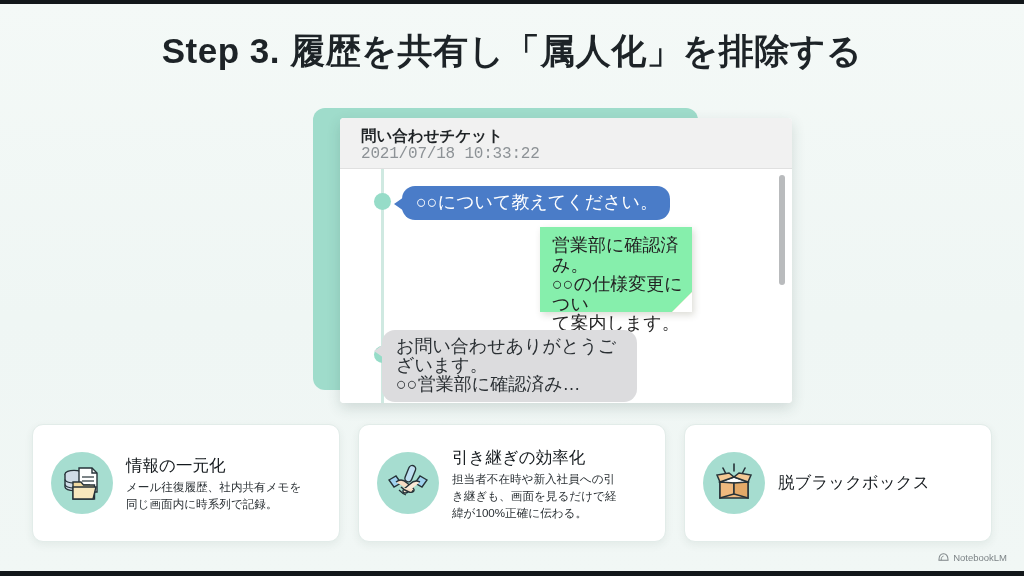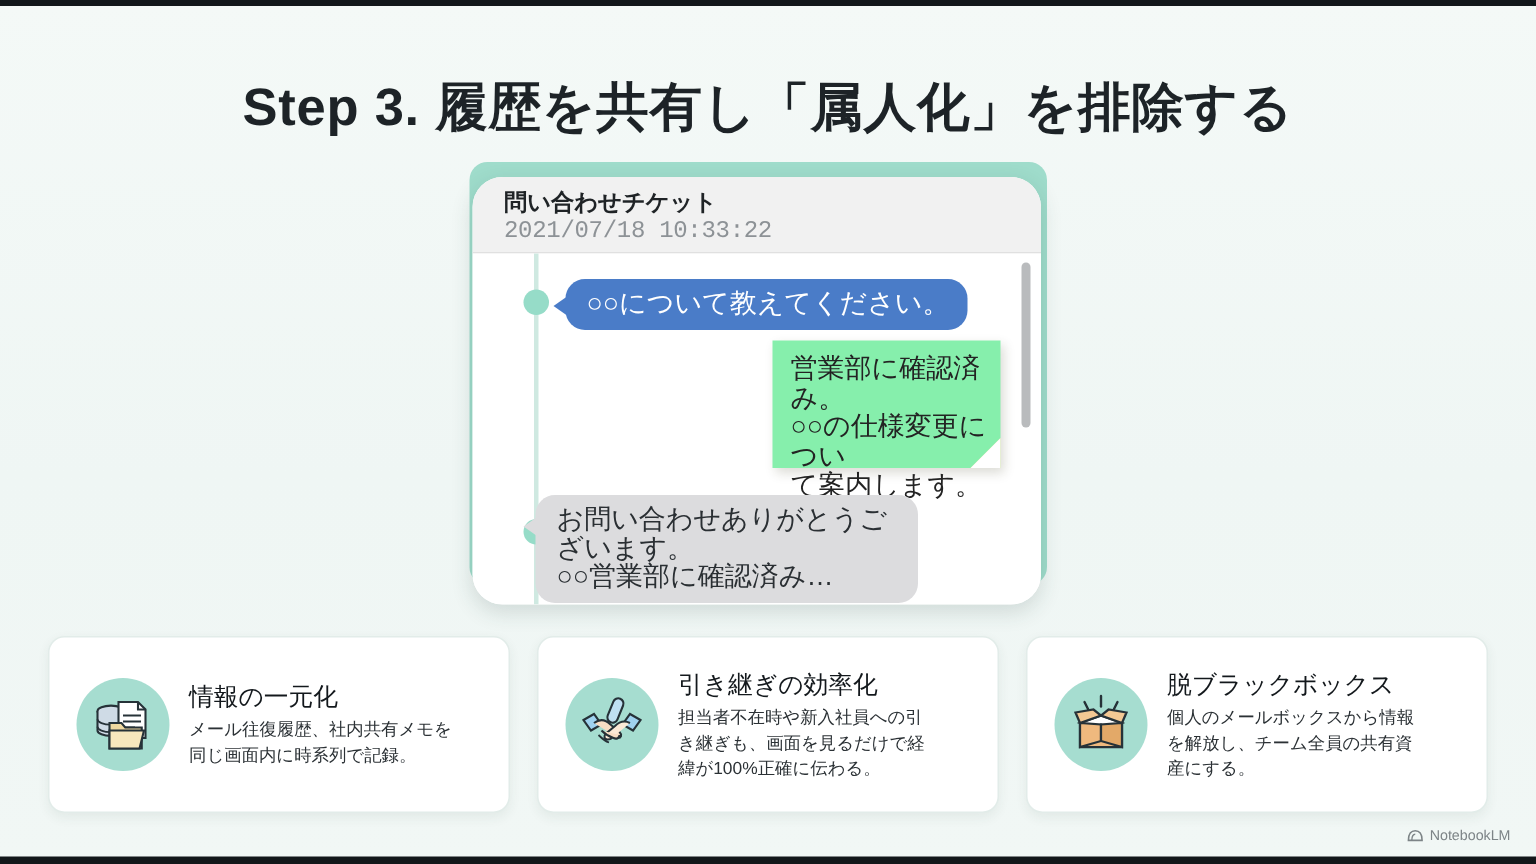--- a/index.html
+++ b/index.html
@@ -17,44 +17,44 @@
   }
   .edge-bar {
     position: absolute; left: 0; width: 1024px; height: 4px;
     background: #12171a;
   }
   .edge-bar.top { top: 0; }
   .edge-bar.bottom { bottom: 0; height: 5px; }
 
   
   #title {
-    position: absolute; top: 48px; left: 0; width: 1024px;
+    position: absolute; top: 28px; left: 0; width: 1024px;
     text-align: center;
     font-size: 35px; font-weight: bold;
     letter-spacing: 0.5px;
     color: #1d2327;
     white-space: nowrap;
   }
 
   
   #ticket-wrap {
     position: absolute; left: 313px; top: 108px;
     width: 400px; height: 292px;
   }
   #ticket-backing {
     position: absolute; left: 0; top: 0;
     width: 385px; height: 282px;
     background: #9fdccb;
     border-radius: 12px;
   }
   #ticket-card {
-    position: absolute; left: 2px; top: 10px;
-    width: 379px; height: 285px;
+    position: absolute; left: 27px; top: 10px;
+    width: 452px; height: 285px;
     background: #ffffff;
-    border-radius: 20px;
+    border-radius: 4px;
     box-shadow: 0 5px 14px rgba(40,70,60,0.16);
     overflow: hidden;
   }
   #ticket-header {
     height: 51px;
     background: #f1f1f1;
     border-bottom: 1px solid #e0e0e0;
     padding: 7px 0 0 21px;
   }
   #ticket-title {
@@ -294,25 +294,20 @@
           <path d="M9 22 h28 v16 h-28 z" fill="#efb97e" stroke="#263238" stroke-width="1.5"></path>
           <path d="M9 22 l14 5 l14 -5 l-14 -5 z" fill="#ffffff" stroke="#263238" stroke-width="1.5"></path>
           <path d="M9 22 l-3 -7 l12 -2 l5 4 z" fill="#f3c894" stroke="#263238" stroke-width="1.5"></path>
           <path d="M37 22 l3 -7 l-12 -2 l-5 4 z" fill="#f3c894" stroke="#263238" stroke-width="1.5"></path>
           <path d="M9 22 v16 l14 -4 v-11 z" fill="#efb97e" stroke="#263238" stroke-width="1.5"></path>
           <path d="M37 22 v16 l-14 -4 v-11 z" fill="#e3a968" stroke="#263238" stroke-width="1.5"></path>
         </svg>
       </div>
       <div class="feature-text">
         <div class="feature-heading">脱ブラックボックス</div>
-        <div class="feature-desc">
-          <div>個人のメールボックスから情報</div>
-          <div>を解放し、チーム全員の共有資</div>
-          <div>産にする。</div>
-        </div>
       </div>
     </div>
 
   </div>
 
   <div id="watermark">
     <svg width="11" height="11" viewBox="0 0 12 12">
       <path d="M1 9 C1 4 3 2 6 2 C9 2 11 4 11 9 Z" fill="none" stroke="#7d8487" stroke-width="1.1"></path>
       <path d="M3.5 9 C3.5 6 4.5 4.5 6 4.5" fill="none" stroke="#7d8487" stroke-width="1"></path>
     </svg>

